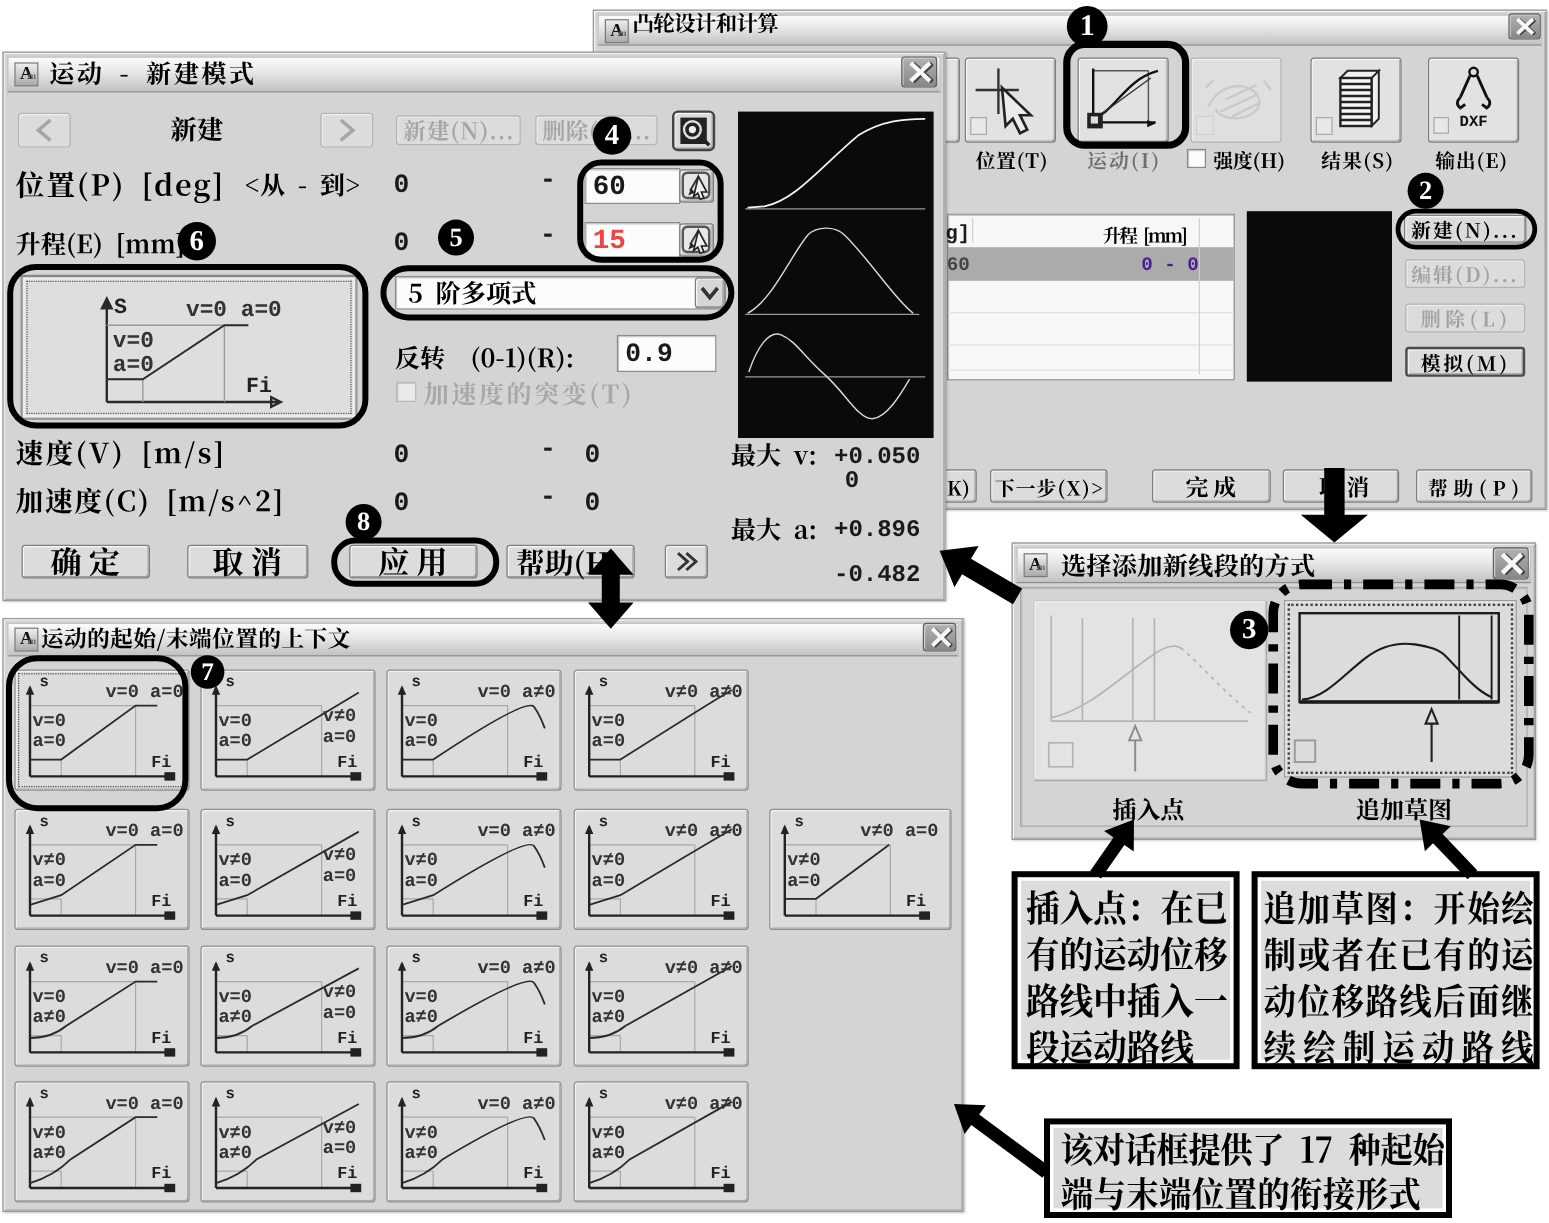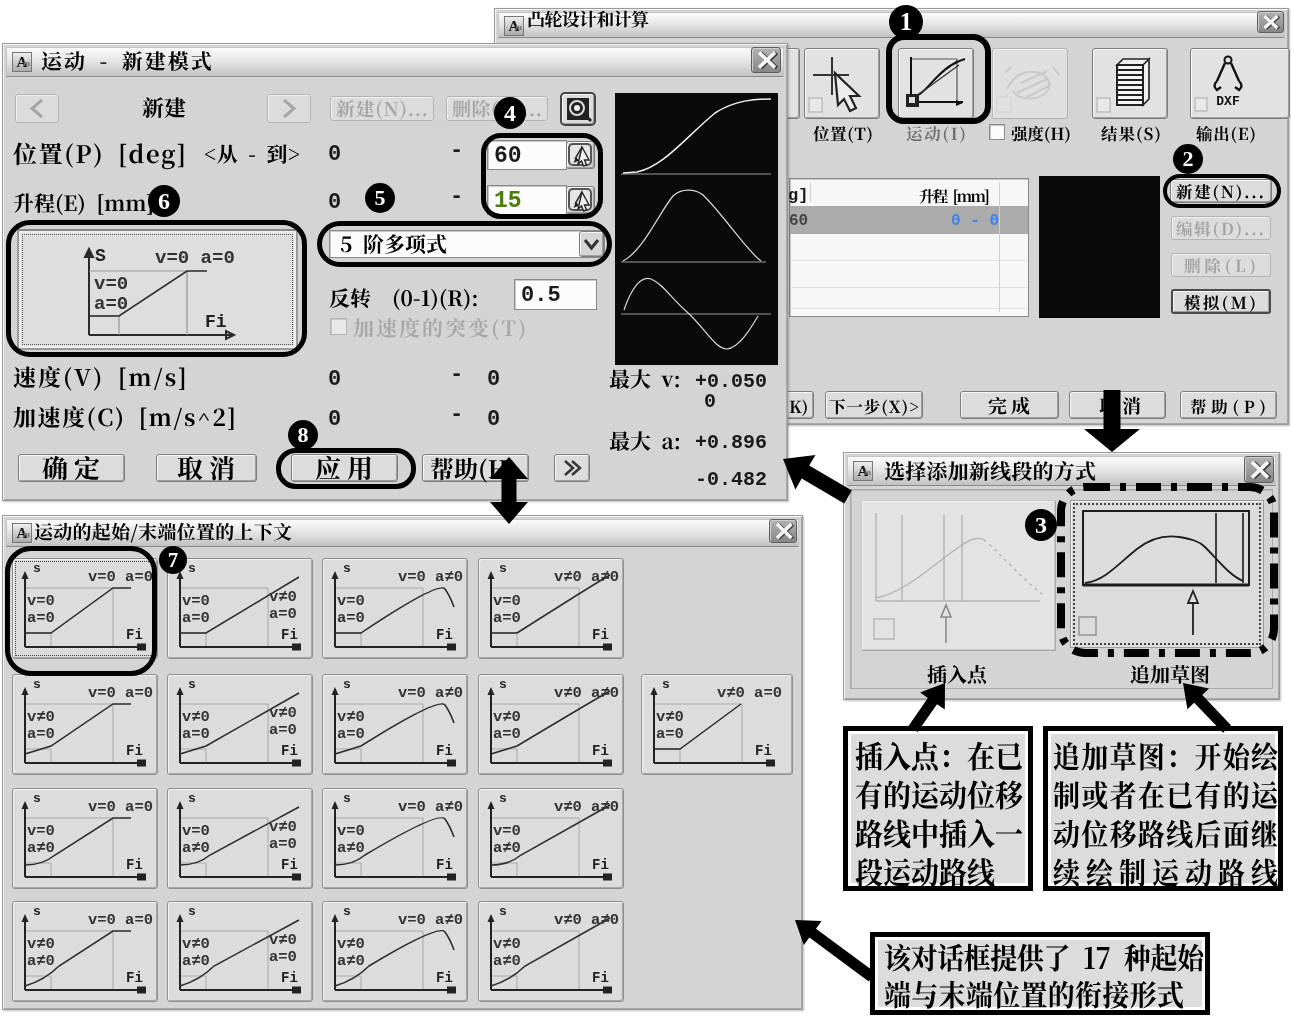--- a/index.html
+++ b/index.html
@@ -82,39 +82,39 @@
 
 <div class="btn" style="left:1092px;top:48px;width:76px;height:71px;z-index:1;background:#e2e2e2">
     <svg width="74" height="69">
       <path d="M24 16 L30 10 H56 L50 16 Z M50 16 L56 10 V50 L50 56 Z" fill="#f0f0f0" stroke="#222" stroke-width="1.6"></path>
       <rect x="24" y="16" width="26" height="40" fill="#f6f6f6" stroke="#222" stroke-width="2"></rect>
       <path d="M24 21 h26 M24 26 h26 M24 31 h26 M24 36 h26 M24 41 h26 M24 46 h26 M24 51 h26" stroke="#222" stroke-width="2"></path>
       <rect x="4" y="49" width="13" height="14" fill="#e8e8e8" stroke="#a8a8a8"></rect>
     </svg>
   </div>
 
-<div class="btn" style="left:1190px;top:48px;width:100px;height:71px;z-index:1;background:#e2e2e2">
+<div class="btn" style="left:1190px;top:48px;width:76px;height:71px;z-index:1;background:#e2e2e2">
     <svg width="74" height="69">
       <circle cx="37" cy="11" r="3.5" fill="none" stroke="#111" stroke-width="2"></circle>
       <path d="M34 14 L26 32 M40 14 L48 32 M26 32 q-5 5 0 9 l4 -3 M48 32 q5 5 0 9 l-4 -3" stroke="#111" stroke-width="2.4" fill="none"></path>
       <text x="37" y="56" font-family="Liberation Mono,monospace" font-size="13" font-weight="bold" text-anchor="middle" fill="#111">DXF</text>
       <rect x="4" y="49" width="12" height="13" fill="#e8e8e8" stroke="#a8a8a8"></rect>
     </svg>
   </div>
 <div class="fld" style="left:989px;top:124px;width:16px;height:16px;z-index:1"></div>
 
 <div class="fld" style="left:789px;top:178px;width:240px;height:139px;z-index:1;background:#f7f7f7"></div>
 
 <span class="mono" style="left:788px;top:186px;font-size:17px;color:#1a1a1a;">g]</span>
 
 <div class="abs" style="left:790px;top:206px;width:238px;height:28px;z-index:1;background:#ababab"></div>
 
 <span class="mono" style="left:789px;top:212px;font-size:16px;color:#444;">60</span>
 
-<span class="mono" style="left:951px;top:212px;font-size:16px;color:#3b82f6;">0 - 0</span>
+<span class="mono" style="left:951px;top:212px;font-size:16px;color:#4c1d95;">0 - 0</span>
 <div class="abs" style="left:790px;top:260px;width:238px;height:1px;z-index:2;background:#e0e0e0"></div>
 <div class="abs" style="left:790px;top:287px;width:238px;height:1px;z-index:2;background:#e0e0e0"></div>
 <div class="abs" style="left:790px;top:308px;width:238px;height:1px;z-index:2;background:#e0e0e0"></div>
 <div class="abs" style="left:810px;top:182px;width:1px;height:20px;z-index:2;background:#cfcfcf"></div>
 <div class="abs" style="left:999px;top:182px;width:1px;height:130px;z-index:2;background:#cfcfcf"></div>
 
 <div class="abs" style="left:1039px;top:176px;width:121px;height:142px;z-index:1;background:#0a0a0a"></div>
 
 <div class="btn" style="left:1170px;top:179px;width:102px;height:24px;z-index:1"></div>
 
@@ -190,21 +190,21 @@
       <path d="M15 5 l7 13 h-4.5 l2 5 l-3 1 l-2 -5 l-3.5 3 Z" fill="#f2f2f2" stroke="#222" stroke-width="1.4"></path>
     </svg>
   </div>
 
 <span class="mono" style="left:328px;top:190px;font-size:22px;color:#1a1a1a;">0</span>
 
 <span class="mono" style="left:450px;top:184px;font-size:22px;color:#1a1a1a;">-</span>
 
 <div class="fld" style="left:487px;top:185px;width:80px;height:30px;z-index:3"></div>
 
-<span class="mono" style="left:494px;top:188px;font-size:23px;color:#4d7c0f;">15</span>
+<span class="mono" style="left:494px;top:188px;font-size:23px;color:#ef4444;">15</span>
 
 <div class="btn" style="left:566px;top:186px;width:29px;height:28px;z-index:3;background:#d2d2d2">
     <svg width="27" height="26">
       <rect x="2" y="2" width="22" height="21" fill="#e6e6e6" stroke="#555" stroke-width="2" rx="4"></rect>
       <path d="M15 5 L8 17" stroke="#333" stroke-width="1.6" fill="none"></path>
       <path d="M9 15 l-2.5 6 l5.5 -2.5 Z" fill="#222"></path>
       <path d="M15 5 l7 13 h-4.5 l2 5 l-3 1 l-2 -5 l-3.5 3 Z" fill="#f2f2f2" stroke="#222" stroke-width="1.4"></path>
     </svg>
   </div>
 
@@ -235,21 +235,21 @@
 <div class="btn" style="left:579px;top:231px;width:25px;height:26px;z-index:3;background:#d6d6d6">
     <svg width="23" height="24">
       <path d="M5 8 l6.5 8 l6.5 -8" stroke="#333" stroke-width="3" fill="none"></path>
     </svg>
   </div>
 
 <div class="ann" style="left:317px;top:221px;width:295px;height:46px;border-radius:23px;z-index:25;border-width:5px"></div>
 
 <div class="fld" style="left:514px;top:279px;width:83px;height:31px;z-index:3"></div>
 
-<span class="mono" style="left:521px;top:283px;font-size:22px;color:#1a1a1a;">0.5</span>
+<span class="mono" style="left:521px;top:283px;font-size:22px;color:#1a1a1a;">0.9</span>
 
 <div class="fld" style="left:330px;top:318px;width:17px;height:17px;z-index:3;background:#e9e9e9;border-color:#b5b5b5"></div>
 
 <span class="mono" style="left:328px;top:367px;font-size:22px;color:#1a1a1a;">0</span>
 
 <span class="mono" style="left:450px;top:362px;font-size:22px;color:#1a1a1a;">-</span>
 
 <span class="mono" style="left:487px;top:367px;font-size:22px;color:#1a1a1a;">0</span>
 
 <span class="mono" style="left:328px;top:407px;font-size:22px;color:#1a1a1a;">0</span>

